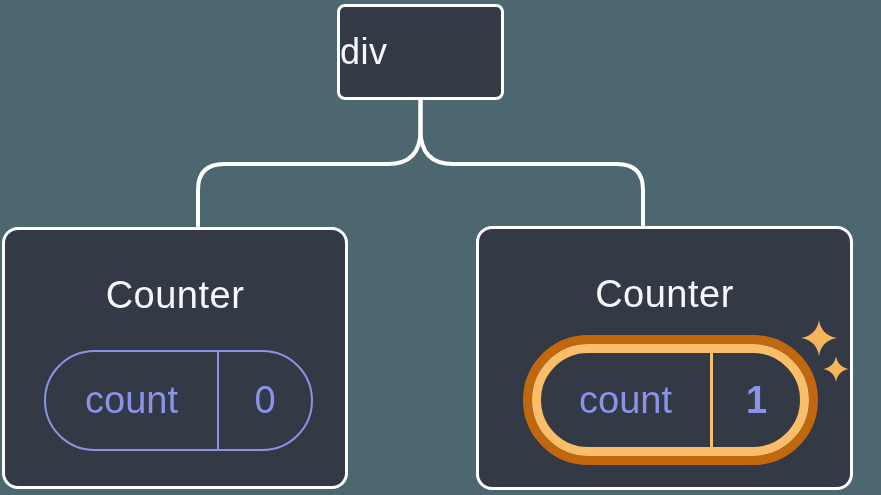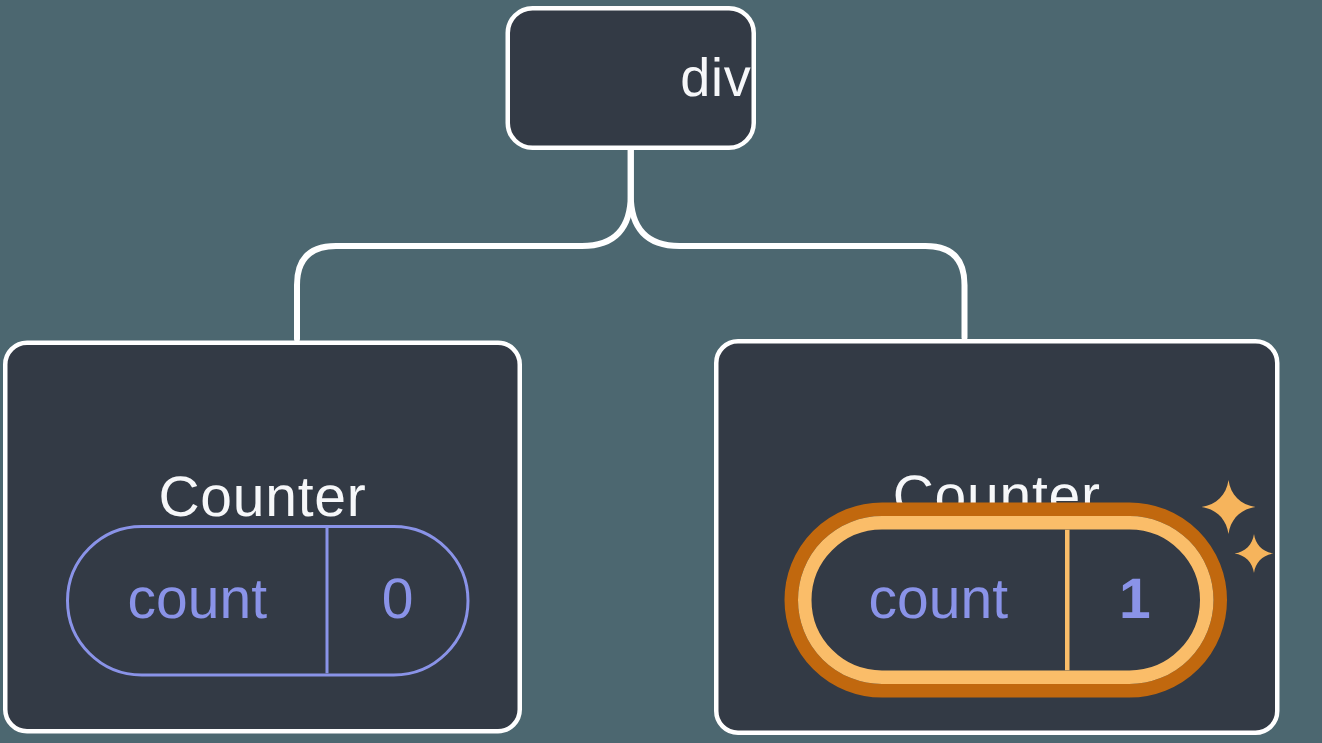--- a/index.html
+++ b/index.html
@@ -38,22 +38,22 @@
     stroke-linecap:round;
   }
   .node{
     position:absolute;
     background:var(--node-fill,#333A45);
     border:3px solid var(--node-border,#FFFFFF);
   }
   .node.root{
     left:337px;top:4px;
     width:167px;height:96px;
-    border-radius:18px;
-    display:flex;align-items:center;justify-content:flex-end;
+    border-radius:8px;
+    display:flex;align-items:center;justify-content:flex-start;
     color:var(--node-text,#F6F7F9);
     font-size:36px;
     letter-spacing:.5px;
   }
   .node.counter{
     border-radius:16px;
   }
   .node.counter.left{
     left:2px;top:227px;
     width:346px;height:262px;
@@ -65,21 +65,20 @@
   .counter-title{
     position:absolute;
     top:46px;left:0;
     width:100%;
     text-align:center;
     color:var(--node-text,#F6F7F9);
     font-size:38px;
     font-weight:500;
     letter-spacing:.5px;
     line-height:38px;
-    margin-top:37px;
   }
   
   .pill{
     position:absolute;
     left:39px;top:120px;
     width:269px;height:101px;
     border:2px solid var(--state-purple,#8A93E8);
     border-radius:999px;
     display:flex;
     overflow:hidden;

